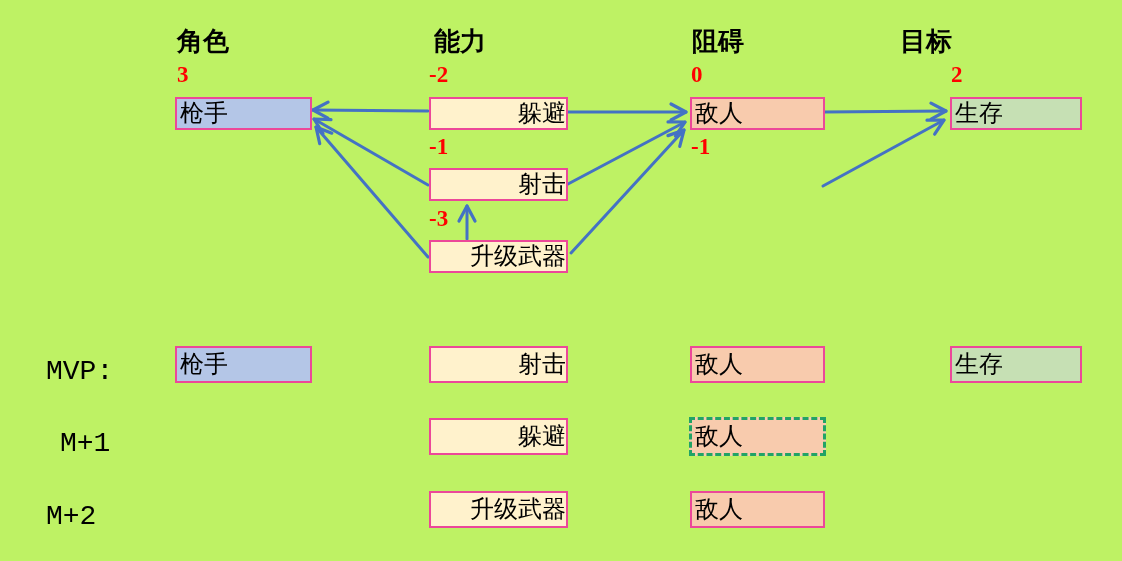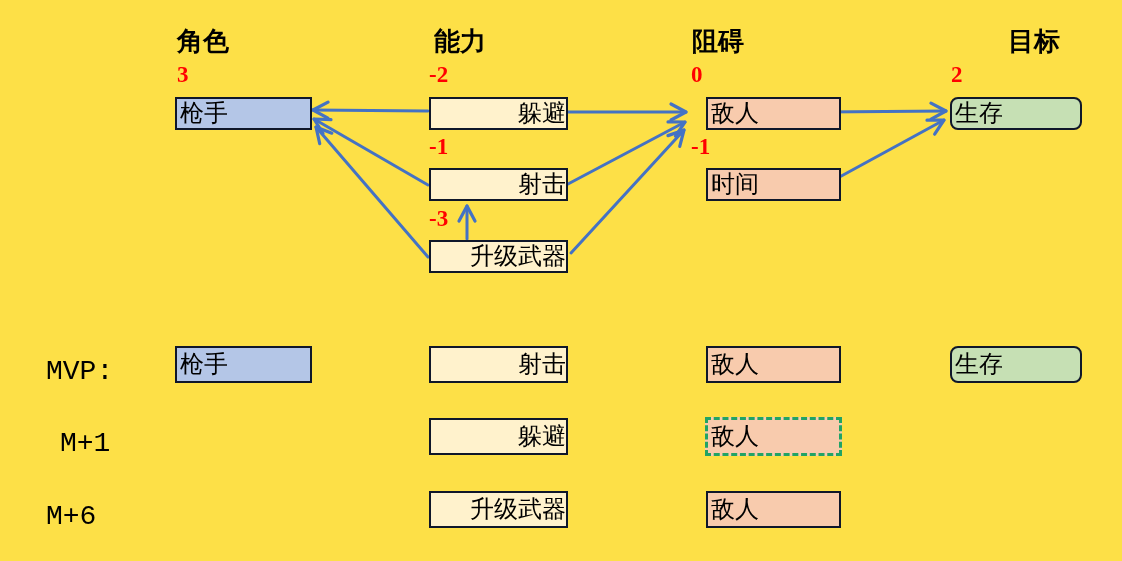--- a/index.html
+++ b/index.html
@@ -1,37 +1,37 @@
 <!DOCTYPE html>
 <html><head>
 <meta charset="utf-8">
 <style>
   html,body{margin:0;padding:0;background:#fff;}
   .canvas{
-    position:relative;width:1122px;height:561px;background:#fde047;overflow:hidden;
+    position:relative;width:1122px;height:561px;background:#bef264;overflow:hidden;
     font-family:"DejaVu Sans",sans-serif;
   }
   .arrows{position:absolute;left:0;top:0;width:1122px;height:561px;pointer-events:none;}
   .col-header{
     position:absolute;font-size:26px;font-weight:bold;color:#000;
     font-family:"DejaVu Sans",sans-serif;white-space:nowrap;
   }
   .score{
     position:absolute;font-size:23px;font-weight:bold;color:#ff0000;
     font-family:"Liberation Serif",serif;white-space:nowrap;line-height:24px;
   }
   .box{
-    position:absolute;height:29px;border:2px solid #0f172a;box-sizing:content-box;
+    position:absolute;height:29px;border:2px solid #ec4899;box-sizing:content-box;
     font-size:24px;line-height:29px;color:#000;padding-left:3px;white-space:nowrap;overflow:hidden;
   }
   .box.tall{height:33px;line-height:33px;}
   .fill-role{background:#b4c6e7;}
   .fill-ability{background:#fff2cc;text-align:right;}
-  .fill-obstacle{background:#f8cbad;margin-left:16px;}
-  .fill-goal{background:#c6e0b4;border-radius:8px;}
+  .fill-obstacle{background:#f8cbad;}
+  .fill-goal{background:#c6e0b4;}
   .dashed-green{border:3px dashed #21a366;}
   .ms-label{
     position:absolute;font-size:28px;color:#000;white-space:nowrap;
     font-family:"Liberation Mono",monospace;
   }
 </style>
 </head>
 <body>
 
 <div class="canvas">
@@ -51,41 +51,40 @@
       <line x1="568" y1="184" x2="685" y2="122" marker-end="url(#ah)"></line>
       <line x1="571" y1="253" x2="684" y2="130" marker-end="url(#ah)"></line>
       <line x1="824" y1="112" x2="946" y2="111" marker-end="url(#ah)"></line>
       <line x1="823" y1="186" x2="944" y2="120" marker-end="url(#ah)"></line>
     </g>
   </svg>
 
   <div class="col-header" style="left:177px;top:24px;">角色</div>
   <div class="col-header" style="left:434px;top:24px;text-align:center;">能力</div>
   <div class="col-header" style="left:692px;top:24px;text-align:right;">阻碍</div>
-  <div class="col-header" style="left:1008px;top:24px;">目标</div>
+  <div class="col-header" style="left:900px;top:24px;">目标</div>
 
   <div class="score" style="left:177px;top:63px;">3</div>
   <div class="score" style="left:429px;top:63px;">-2</div>
   <div class="score" style="left:429px;top:135px;">-1</div>
   <div class="score" style="left:429px;top:207px;">-3</div>
   <div class="score" style="left:691px;top:63px;">0</div>
   <div class="score" style="left:691px;top:135px;">-1</div>
   <div class="score" style="left:951px;top:63px;">2</div>
 
   <div class="box fill-role" style="left:175px;top:97px;width:130px;">枪手</div>
   <div class="box fill-ability" style="left:429px;top:97px;width:132px;">躲避</div>
   <div class="box fill-ability" style="left:429px;top:168px;width:132px;">射击</div>
   <div class="box fill-ability" style="left:429px;top:240px;width:132px;">升级武器</div>
   <div class="box fill-obstacle" style="left:690px;top:97px;width:128px;">敌人</div>
-  <div class="box fill-obstacle" style="left:690px;top:168px;width:128px;">时间</div>
   <div class="box fill-goal" style="left:950px;top:97px;width:125px;">生存</div>
 
   <div class="ms-label" style="left:46px;top:356px;">MVP:</div>
   <div class="ms-label" style="left:60px;top:428px;">M+1</div>
-  <div class="ms-label" style="left:46px;top:501px;">M+6</div>
+  <div class="ms-label" style="left:46px;top:501px;">M+2</div>
 
   <div class="box tall fill-role" style="left:175px;top:346px;width:130px;">枪手</div>
   <div class="box tall fill-ability" style="left:429px;top:346px;width:132px;">射击</div>
   <div class="box tall fill-obstacle" style="left:690px;top:346px;width:128px;">敌人</div>
   <div class="box tall fill-goal" style="left:950px;top:346px;width:125px;">生存</div>
 
   <div class="box tall fill-ability" style="left:429px;top:418px;width:132px;">躲避</div>
   <div class="box tall fill-obstacle dashed-green" style="left:689px;top:417px;width:128px;">敌人</div>
 
   <div class="box tall fill-ability" style="left:429px;top:491px;width:132px;">升级武器</div>

